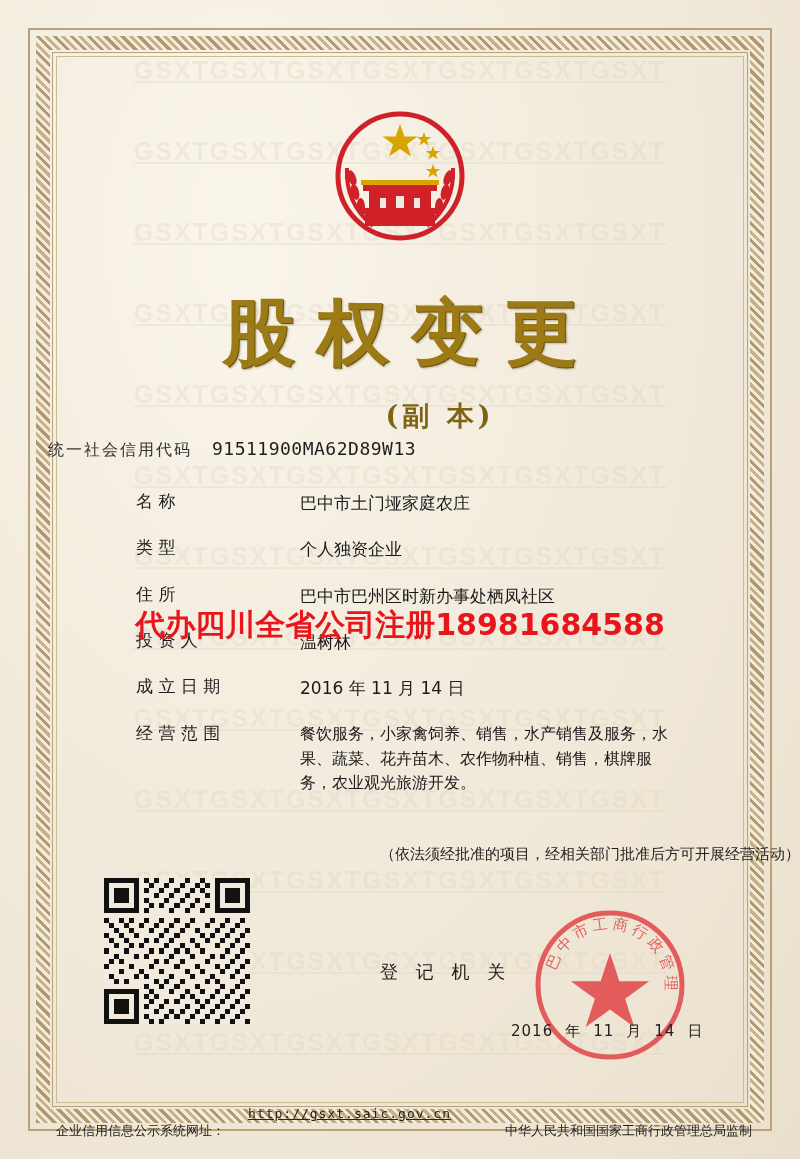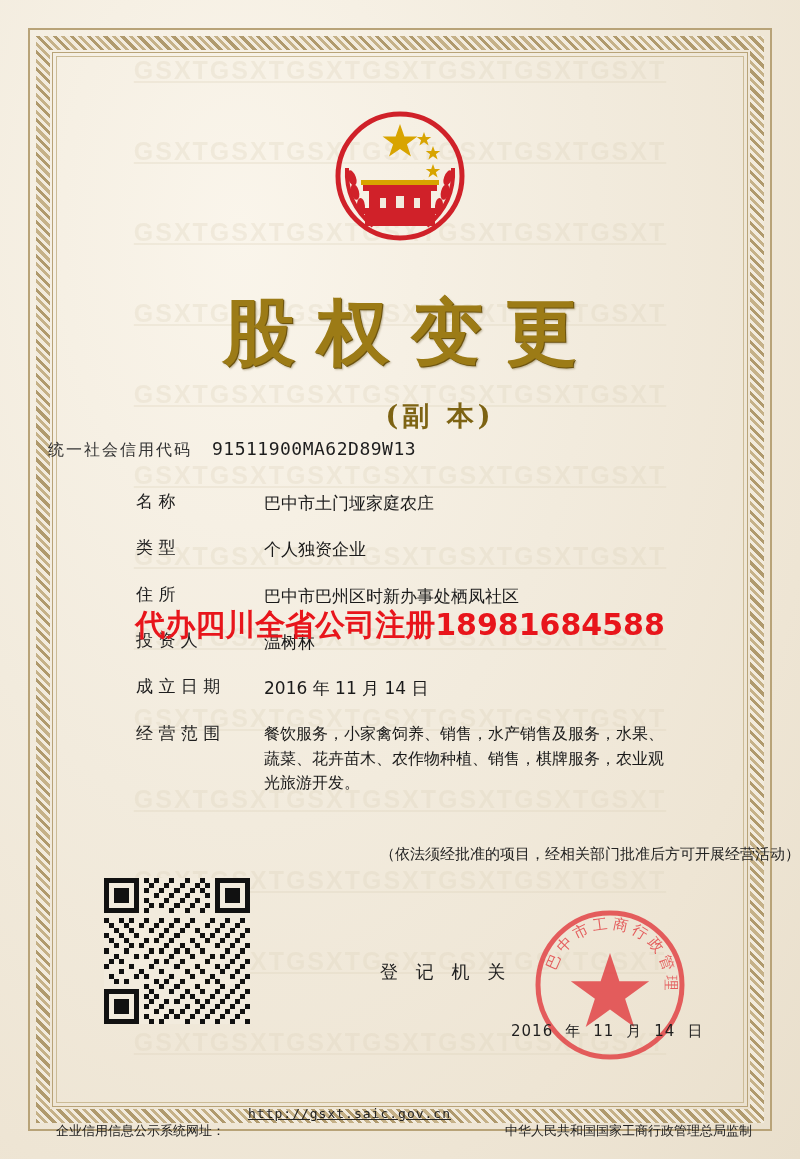--- a/index.html
+++ b/index.html
@@ -134,20 +134,21 @@
   .fields {
     position: absolute;
     left: 136px;
     top: 490px;
     width: 540px;
   }
   .field {
     display: flex;
     align-items: flex-start;
     margin-bottom: 20px;
+    gap: 36px;
   }
   .f-label {
     width: 128px;
     flex: none;
     font-family: "DejaVu Sans", sans-serif;
     font-size: 17px;
     color: #1f1f1f;
     display: flex;
     justify-content: space-between;
     letter-spacing: 0;

